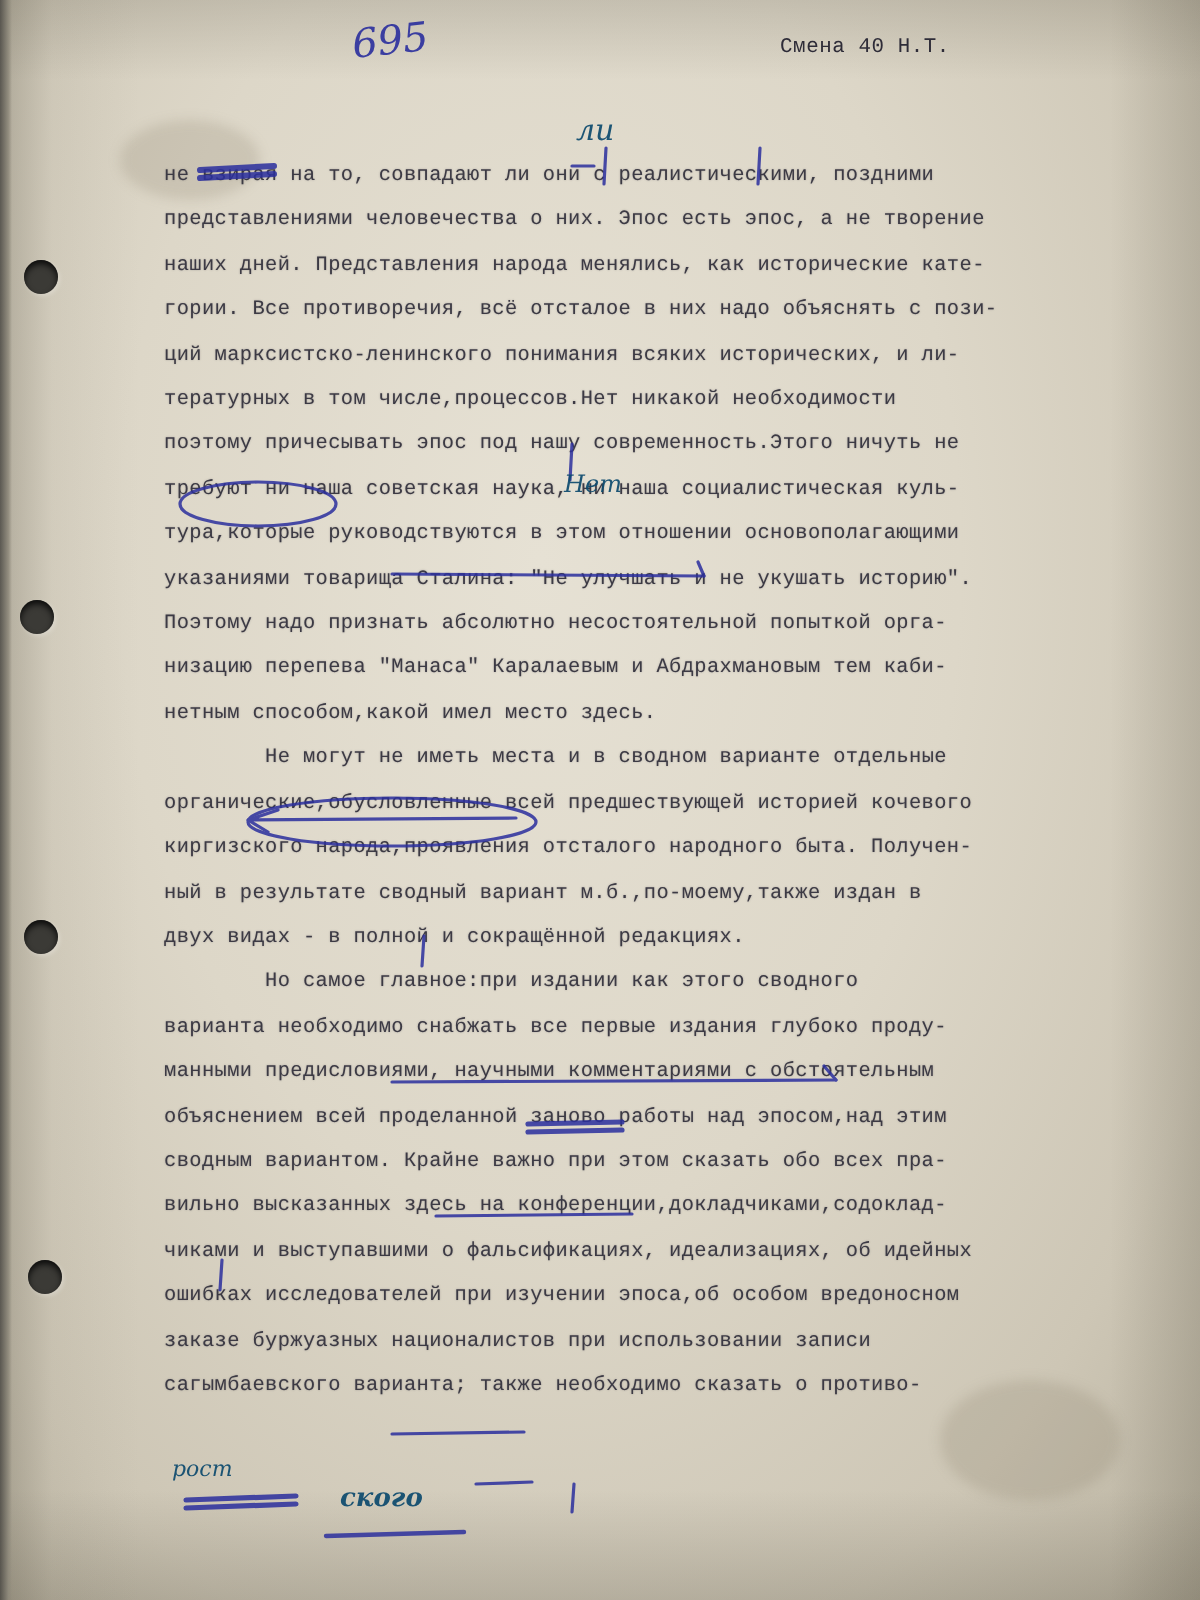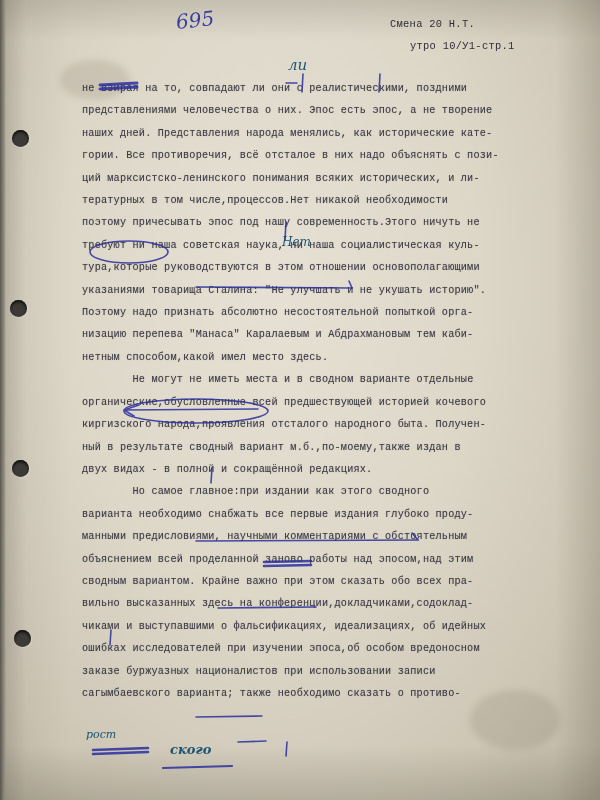--- a/index.html
+++ b/index.html
@@ -122,22 +122,21 @@
   <div class="smudge" style="left:60px; top:60px; width:70px; height:40px;"></div>
   <div class="smudge" style="left:470px; top:690px; width:90px; height:60px;"></div>
 
   <div class="hole h1"></div>
   <div class="hole h2"></div>
   <div class="hole h3"></div>
   <div class="hole h4"></div>
 
   <div class="pen-num">695</div>
 
-  <div class="hdr h-a">Смена 20  Н.Т.</div>
-  <div class="hdr h-b">утро 10/У1-стр.1</div>
+  <div class="hdr h-a">Смена 40  Н.Т.</div>
 
   <div class="typed" id="body"><span class="ln">не взирая на то, совпадают ли они с реалистическими, поздними</span><span class="ln">представлениями человечества о них. Эпос есть эпос, а не творение</span><span class="ln">наших дней. Представления народа менялись, как исторические кате-</span><span class="ln">гории. Все противоречия, всё отсталое в них надо объяснять с пози-</span><span class="ln">ций марксистско-ленинского понимания всяких исторических, и ли-</span><span class="ln">тературных в том числе,процессов.Нет никакой необходимости</span><span class="ln">поэтому причесывать эпос под нашу современность.Этого ничуть не</span><span class="ln">требуют ни наша советская наука, ни наша социалистическая куль-</span><span class="ln">тура,которые руководствуются в этом отношении основополагающими</span><span class="ln">указаниями товарища Сталина: "Не улучшать и не укушать историю".</span><span class="ln">Поэтому надо признать абсолютно несостоятельной попыткой орга-</span><span class="ln">низацию перепева "Манаса" Каралаевым и Абдрахмановым тем каби-</span><span class="ln">нетным способом,какой имел место здесь.</span><span class="ln">        Не могут не иметь места и в сводном варианте отдельные</span><span class="ln">органические,обусловленные всей предшествующей историей кочевого</span><span class="ln">киргизского народа,проявления отсталого народного быта. Получен-</span><span class="ln">ный в результате сводный вариант м.б.,по-моему,также издан в</span><span class="ln">двух видах - в полной и сокращённой редакциях.</span><span class="ln">        Но самое главное:при издании как этого сводного</span><span class="ln">варианта необходимо снабжать все первые издания глубоко проду-</span><span class="ln">манными предисловиями, научными комментариями с обстоятельным</span><span class="ln">объяснением всей проделанной заново работы над эпосом,над этим</span><span class="ln">сводным вариантом. Крайне важно при этом сказать обо всех пра-</span><span class="ln">вильно высказанных здесь на конференции,докладчиками,содоклад-</span><span class="ln">чиками и выступавшими о фальсификациях, идеализациях, об идейных</span><span class="ln">ошибках исследователей при изучении эпоса,об особом вредоносном</span><span class="ln">заказе буржуазных националистов при использовании записи</span><span class="ln">сагымбаевского варианта; также необходимо сказать о противо-</span></div>
 
   <svg class="ink" viewBox="0 0 600 800">
     <g stroke="#2b2f9e" fill="none" stroke-width="1.6" opacity="0.85" stroke-linecap="round">
 
       <path d="M100 85 L137 83" stroke-width="3"></path>
       <path d="M100 89 L137 87" stroke-width="3"></path>
 
       <path d="M286 83 L297 83"></path>

